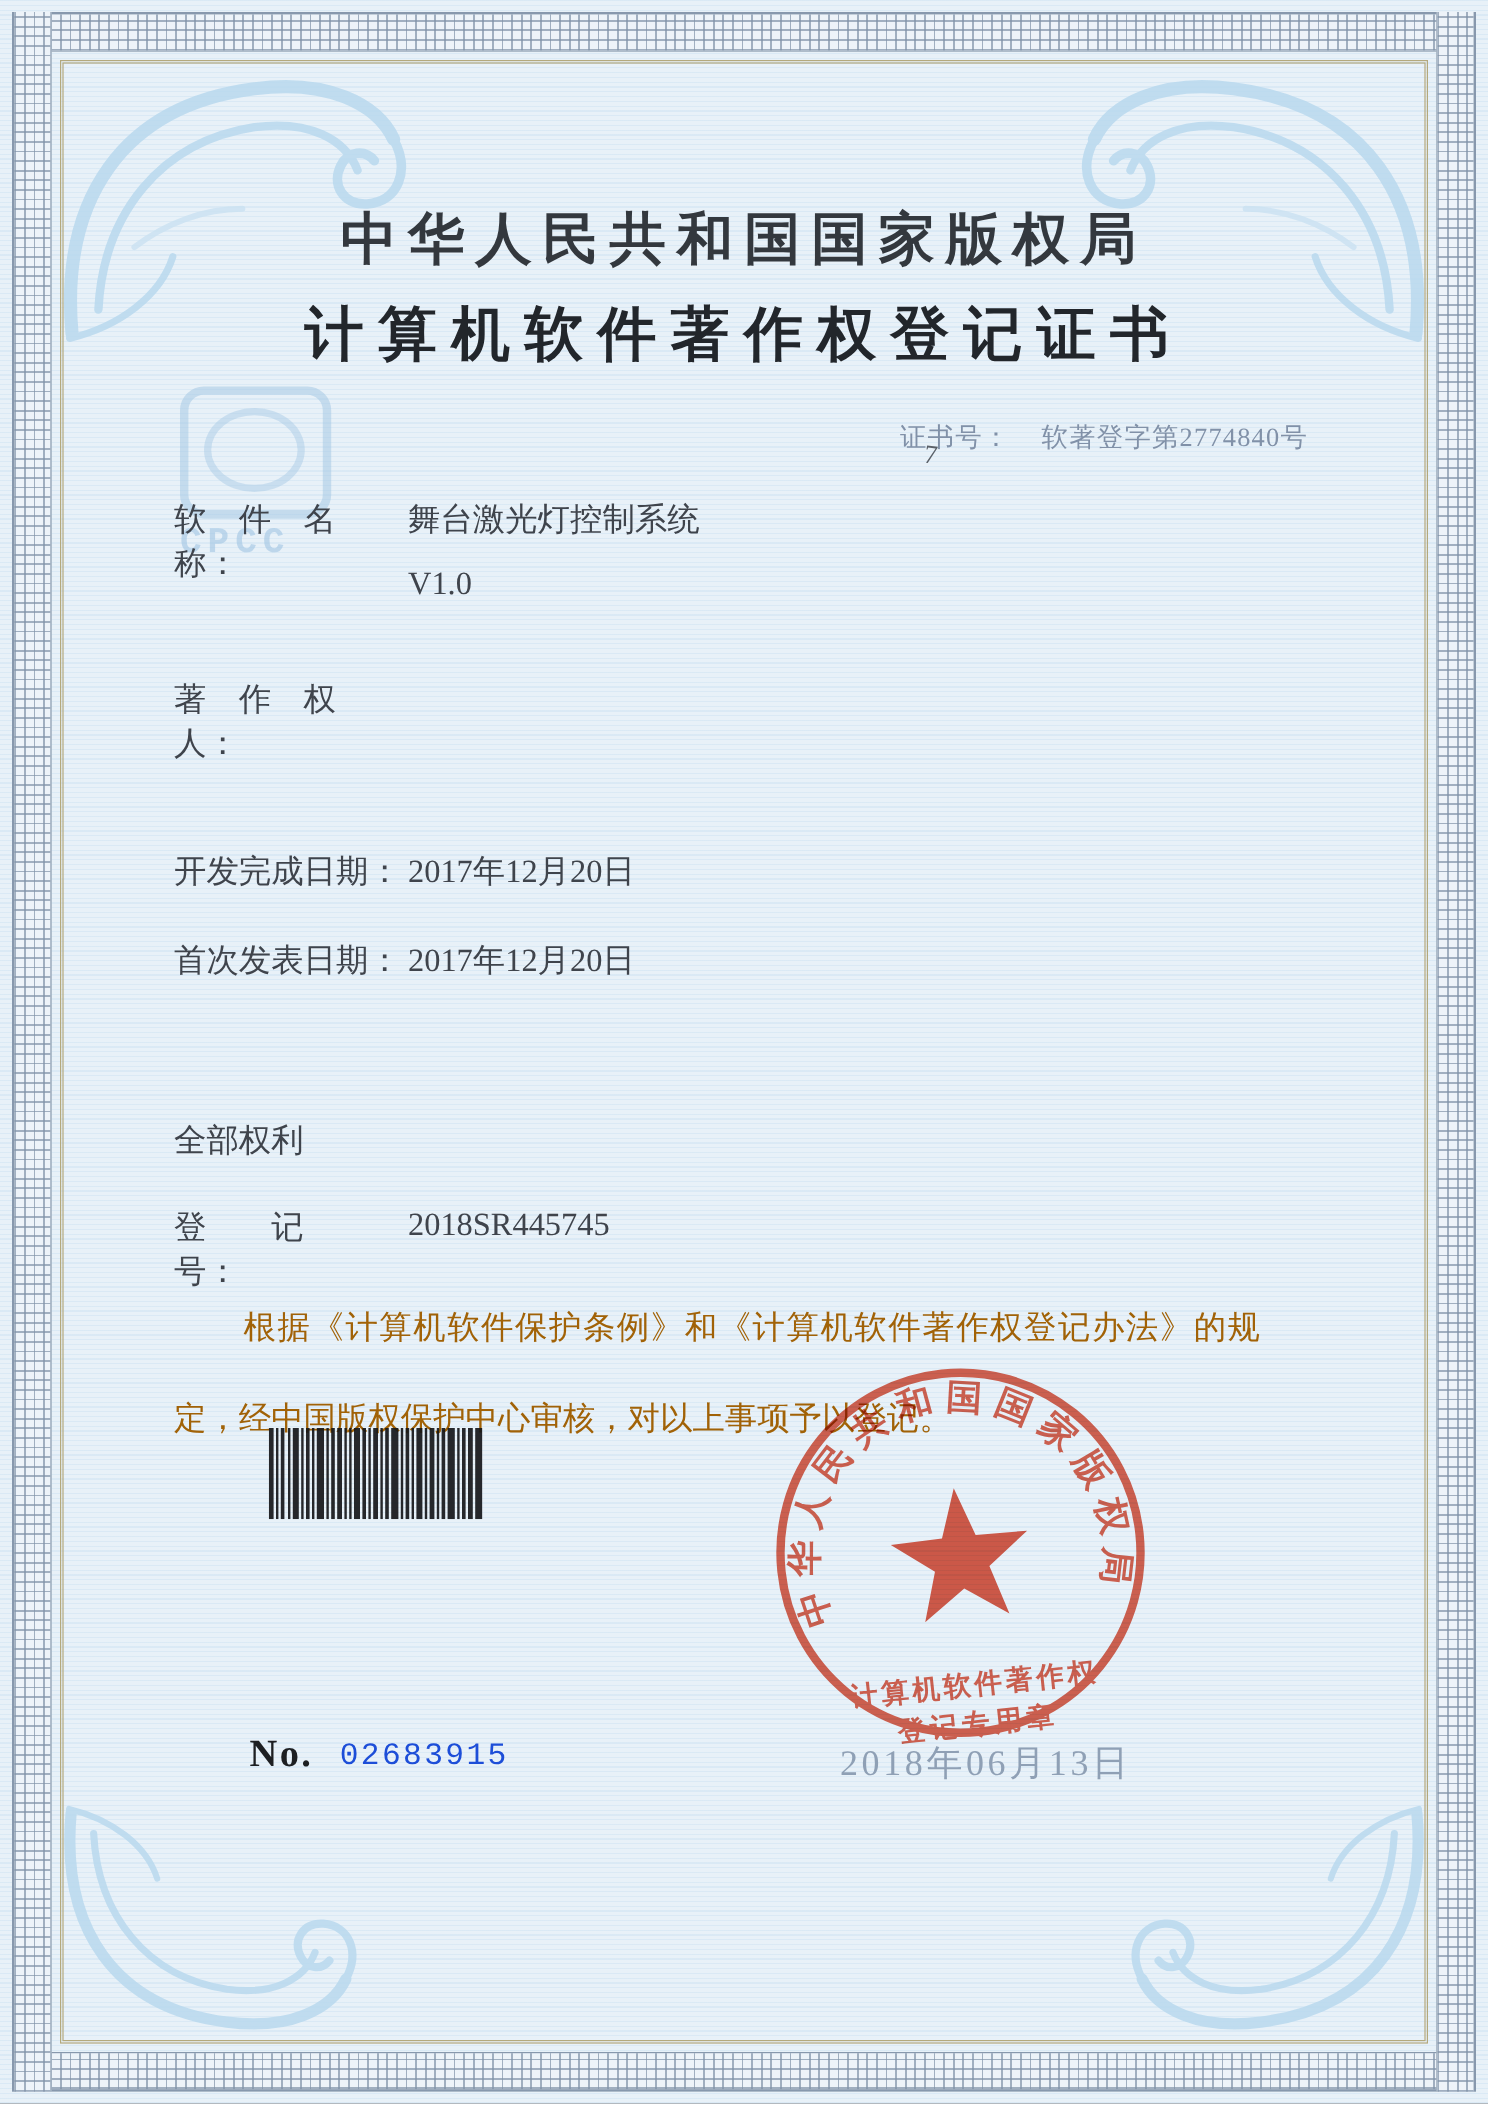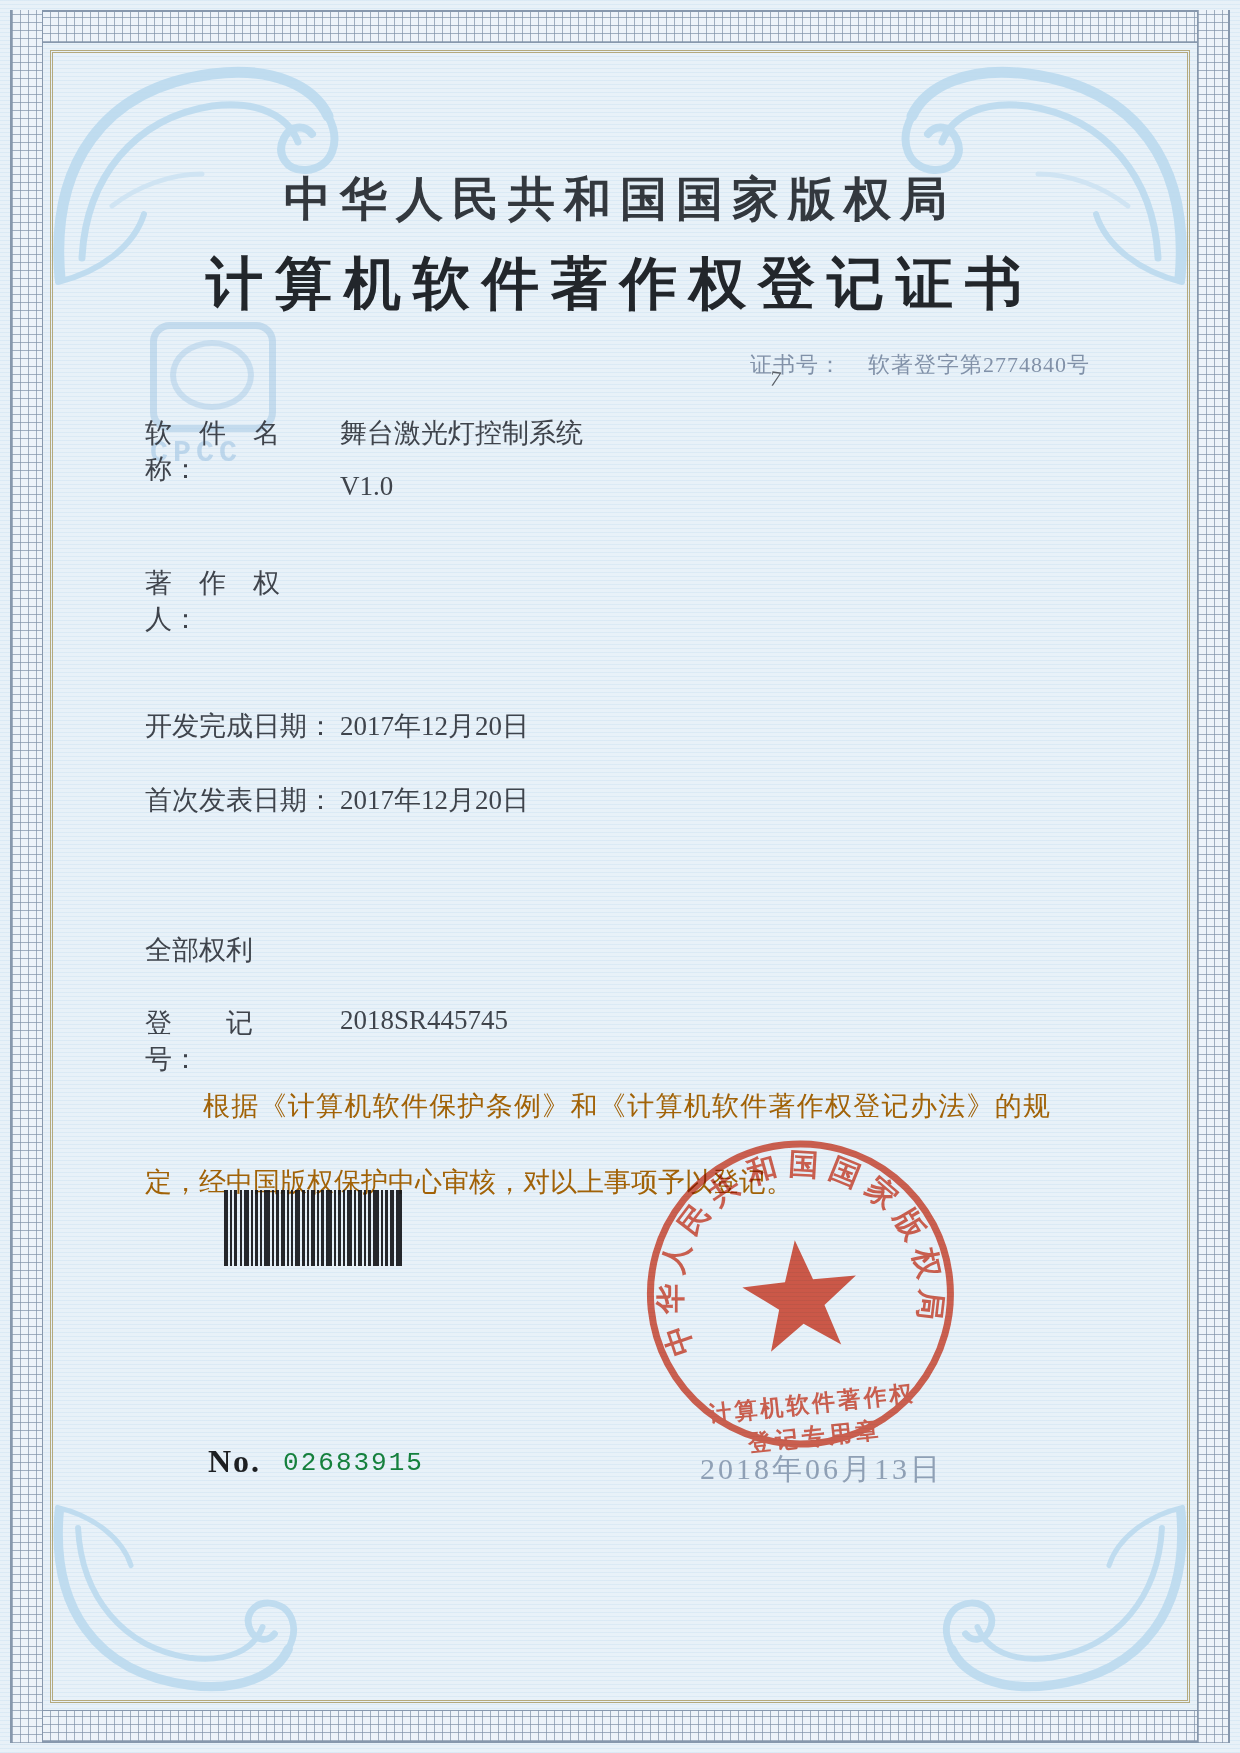--- a/index.html
+++ b/index.html
@@ -30,21 +30,21 @@
   .fl-tr{right:42px;top:46px;transform:scaleX(-1);}
   .fl-bl{left:42px;bottom:44px;transform:scaleY(-1);}
   .fl-br{right:42px;bottom:44px;transform:scale(-1,-1);}
 
   .authority{
     position:absolute;left:0;right:0;top:168px;text-align:center;
     font-size:47px;font-weight:700;letter-spacing:9px;color:#33383e;
   }
   .cert-title{
     position:absolute;left:0;right:0;top:246px;text-align:center;
-    font-size:57px;font-weight:700;letter-spacing:12px;color:#22262b;
+    font-size:49px;font-weight:700;letter-spacing:12px;color:#22262b;
   }
   .certno{
     position:absolute;right:150px;top:350px;font-size:22px;color:#8191a8;letter-spacing:1px;
   }
   .certno .gap{display:inline-block;width:26px;}
   .stray{position:absolute;left:770px;top:366px;font-size:22px;color:#5a6068;transform:rotate(8deg);}
 
   .row{position:absolute;left:145px;font-size:27px;color:#3f444c;display:flex;}
   .row .lab{width:195px;flex:0 0 auto;}
   .row .val{margin-left:0;}
@@ -60,21 +60,21 @@
   .watermark{position:absolute;left:150px;top:322px;pointer-events:none;}
   .wm-box{width:112px;height:96px;border:7px solid rgba(165,200,228,.55);border-radius:20px;}
   .wm-swirl{position:absolute;left:20px;top:18px;width:72px;height:58px;border:6px solid rgba(165,200,228,.45);border-radius:50%;}
   .wm-text{margin-top:4px;font-size:30px;font-weight:700;letter-spacing:5px;color:rgba(160,196,226,.6);font-family:Liberation Mono, monospace;}
 
   .issue-date{
     position:absolute;left:700px;top:1449px;font-size:30px;color:#8fa0b5;letter-spacing:3px;z-index:1;
   }
   .no-line{position:absolute;left:208px;top:1443px;z-index:1;}
   .no-label{font-size:32px;font-weight:600;color:#1d1f22;letter-spacing:2px;display:inline-block;}
-  .no-value{font-size:26px;color:#15803d;letter-spacing:2px;display:inline-block;margin-left:18px;font-family:"Liberation Mono","DejaVu Sans Mono",monospace;position:relative;top:-2px;}
+  .no-value{font-size:26px;color:#1d4ed8;letter-spacing:2px;display:inline-block;margin-left:18px;font-family:"Liberation Mono","DejaVu Sans Mono",monospace;position:relative;top:-2px;}
 
   .seal{position:absolute;left:622px;top:1112px;z-index:2;mix-blend-mode:multiply;opacity:.92;transform:rotate(-6deg);}
 </style>
 </head>
 <body>
 
 <div class="page">
   <div class="texture"></div>
 
   <div class="band top"></div>

